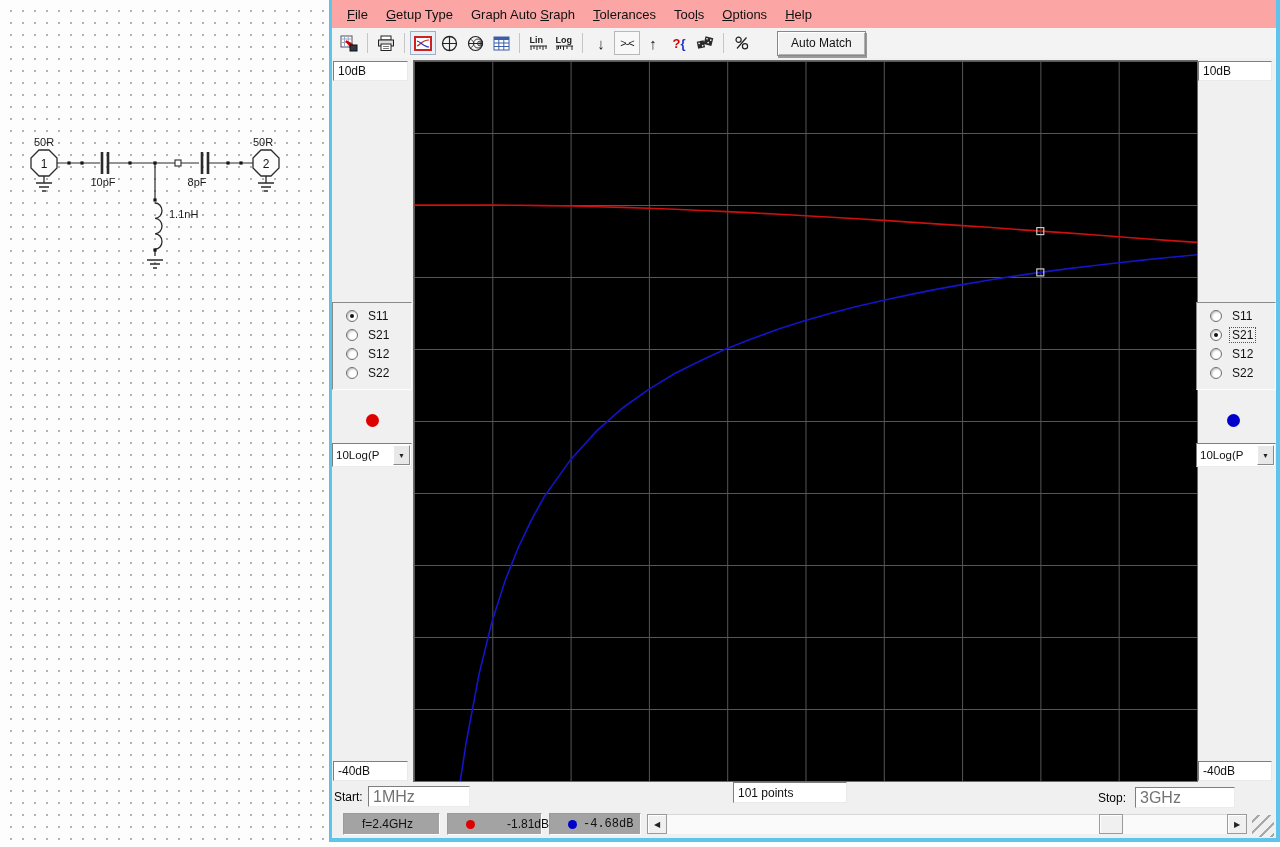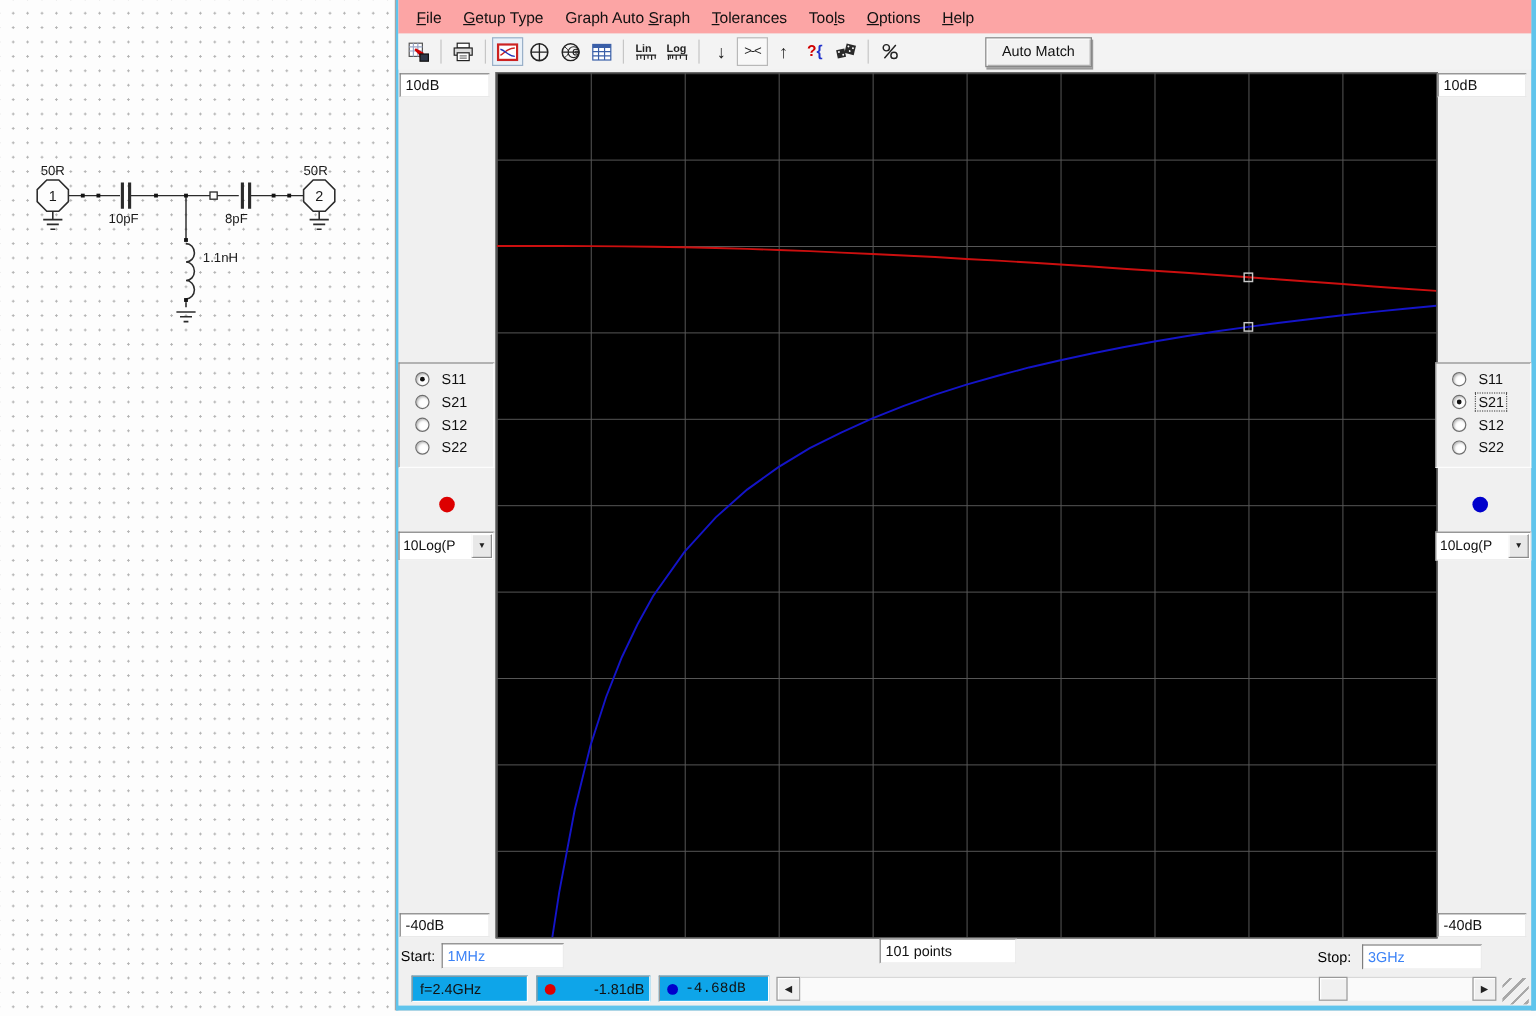--- a/index.html
+++ b/index.html
@@ -26,21 +26,21 @@
   
   .toolbar{left:0;top:28px;width:944px;height:30px;background:#f3f3f3;display:flex;align-items:center;box-sizing:border-box;padding-left:4px;}
   .tb-btn{width:26px;height:24px;display:flex;align-items:center;justify-content:center;flex:0 0 auto;}
   .tb-btn.checked{border:1px solid #9ab0c8;background:#e8f0f8;box-sizing:border-box;}
   .tb-btn.framed{border:1px solid #b8b8b8;box-sizing:border-box;background:#f8f8f8;}
   .tb-sep{width:1px;height:20px;background:#c6c6c6;margin:0 5px;flex:0 0 auto;}
   .tb-glyph{font-size:15px;color:#222;line-height:1;}
   .lin-log{display:flex;flex-direction:column;align-items:flex-start;line-height:1;}
   .lin-log .t{font-size:9px;font-weight:bold;color:#222;}
   .q{font-weight:bold;font-size:13px;}
-  .autoMatch{height:23px;padding:0 13px;margin-left:66px;background:#f2f2f2;border:1px solid #888;
+  .autoMatch{height:23px;padding:0 13px;margin-left:22px;background:#f2f2f2;border:1px solid #888;
     box-shadow:inset 1px 1px 0 #fff,inset -1px -1px 0 #b0b0b0,1px 2px 0 #9a9a9a;
     font-size:12px;color:#111;display:flex;align-items:center;}
   
   .plot{
     left:81px;top:60px;width:783px;height:720px;background:#000;
     background-image:linear-gradient(to right,#565656 1px,transparent 1px),
                      linear-gradient(to bottom,#565656 1px,transparent 1px);
     background-size:78.3px 72px;
     border:1px solid #6a6a6a;box-sizing:content-box;
   }
@@ -58,25 +58,25 @@
   .radio-label{font-size:12px;color:#111;padding:0 2px;}
   .radio-label.focused{outline:1px dotted #555;}
   .trace-dot{width:13px;height:13px;border-radius:50%;}
   .combo{width:80px;height:24px;background:#fff;border:1px solid;border-color:#7e7e7e #ececec #ececec #7e7e7e;
     box-sizing:border-box;display:flex;align-items:center;}
   .combo .val{flex:1;font-size:11.5px;color:#111;padding-left:3px;white-space:nowrap;overflow:hidden;}
   .combo .drop{width:17px;height:20px;margin-right:1px;background:#e8e8e8;border:1px solid;border-color:#fff #8a8a8a #8a8a8a #fff;
     display:flex;align-items:center;justify-content:center;font-size:7px;color:#222;box-sizing:border-box;}
   
   .lbl{font-size:12px;color:#000000;}
-  .field{background:#fff;border:1px solid;border-color:#7e7e7e #ececec #ececec #7e7e7e;font-size:12px;color:#3b82f6;
+  .field{background:#fff;border:1px solid;border-color:#7e7e7e #ececec #ececec #7e7e7e;font-size:16px;color:#737373;
     padding:0 0 0 4px;box-sizing:border-box;font-family:"Liberation Sans","DejaVu Sans",sans-serif;outline:none;}
   
-  .status-box{background:#0ea5e9;border:1px solid;border-color:#9a9a9a #fdfdfd #fdfdfd #9a9a9a;
-    box-sizing:border-box;font-size:12px;color:#111;display:flex;align-items:center;padding-left:6px;gap:6px;}
+  .status-box{background:#a3a3a3;border:1px solid;border-color:#9a9a9a #fdfdfd #fdfdfd #9a9a9a;
+    box-sizing:border-box;font-size:12px;color:#111;display:flex;align-items:center;padding-left:18px;gap:6px;}
   .mini-dot{width:9px;height:9px;border-radius:50%;flex:0 0 auto;}
   .sb-btn{width:20px;height:20px;background:#f0f0f0;border:1px solid #9a9a9a;box-shadow:inset 1px 1px 0 #fff;
     box-sizing:border-box;display:flex;align-items:center;justify-content:center;font-size:8px;color:#222;}
   .sb-track{height:20px;background:#fafafa;border-top:1px solid #d8d8d8;box-sizing:border-box;}
   .sb-thumb{width:24px;height:20px;background:#f0f0f0;border:1px solid #9a9a9a;box-shadow:inset 1px 1px 0 #fff;box-sizing:border-box;}
   .grip{width:22px;height:22px;background:
     repeating-linear-gradient(135deg,transparent 0 4px,#a8a8a8 4px 6px,transparent 6px 8px);}
   
   #schematic text{font-family:"Liberation Sans","DejaVu Sans",sans-serif;font-size:11px;fill:#1a1a1a;}
   #schematic .port-num{font-size:12px;}

